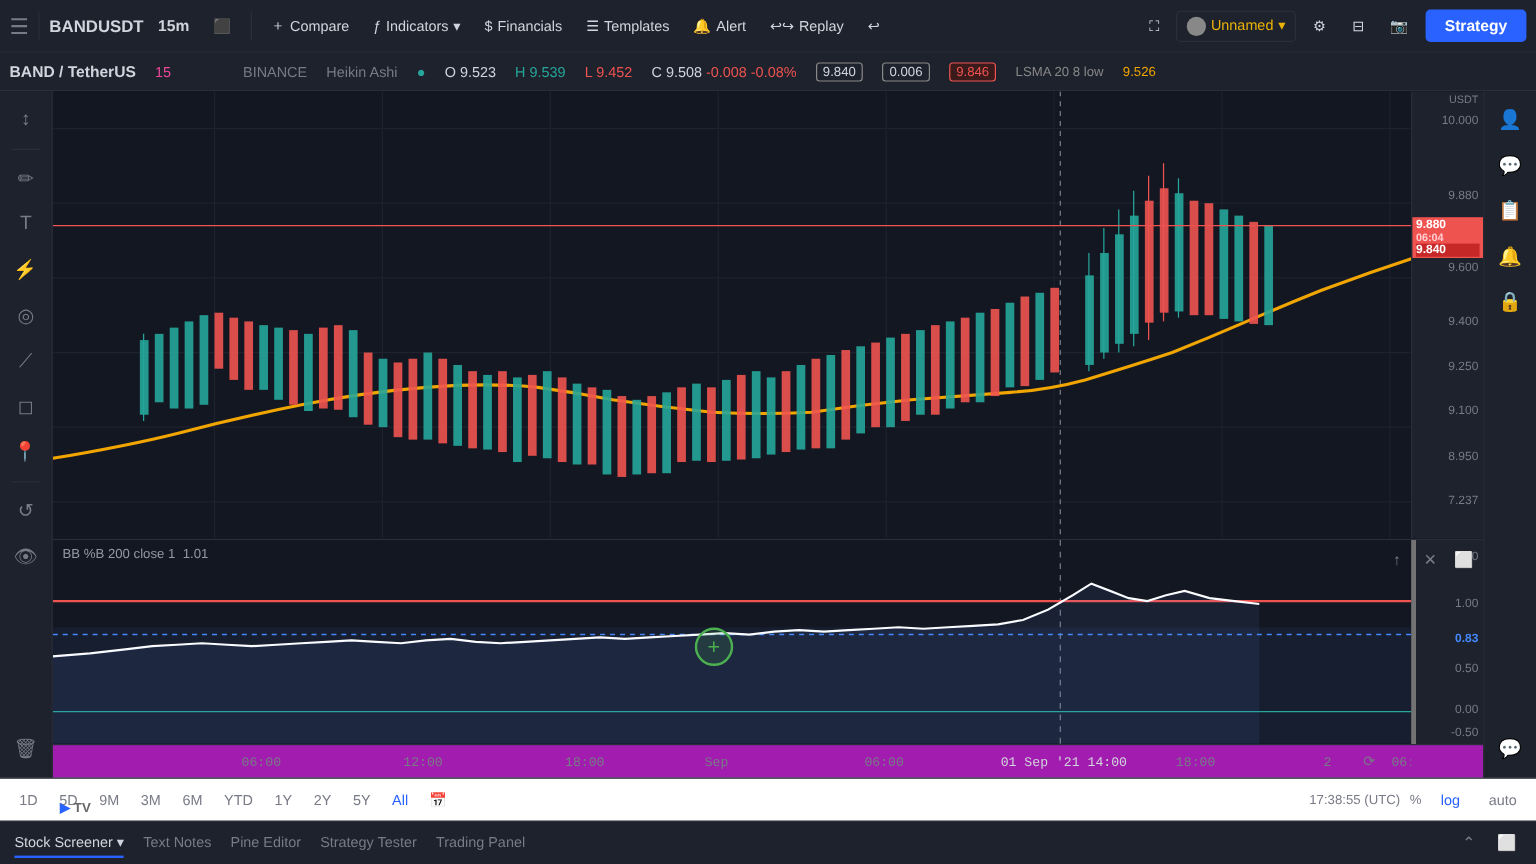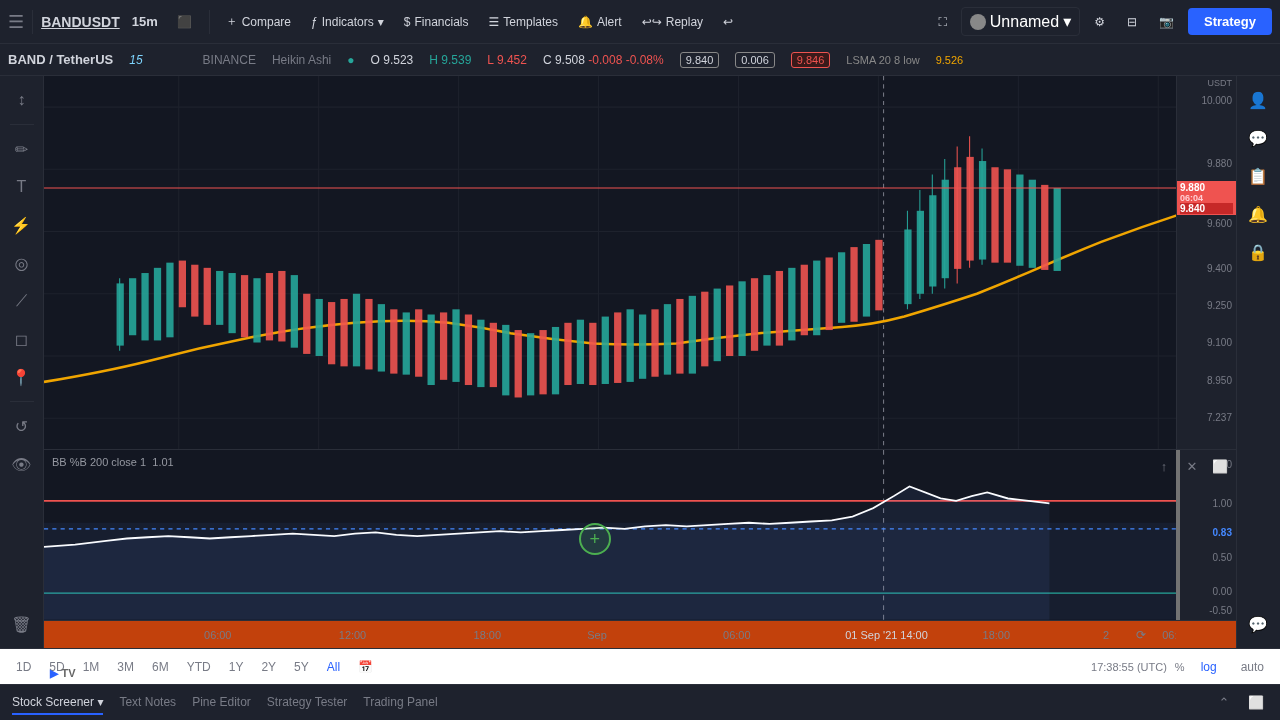--- a/index.html
+++ b/index.html
@@ -13,26 +13,26 @@
     .toolbar-btn {
       display: flex; align-items: center; gap: 4px; padding: 4px 8px;
       background: transparent; border: none; color: #d1d4dc; cursor: pointer;
       border-radius: 4px; font-size: 12px; white-space: nowrap;
     }
     .toolbar-separator { width: 1px; height: 24px; background: #2a2e39; margin: 0 4px; }
     .publish-btn {
       background: #2962ff; color: #fff; border: none; padding: 6px 16px;
       border-radius: 4px; font-size: 13px; font-weight: 600; cursor: pointer; margin-left: auto;
     }
-    .symbol-label { font-weight: 700; font-size: 14px; color: #d1d4dc; text-decoration: underline; }
+    .symbol-label { font-weight: 700; font-size: 14px; color: #d1d4dc; }
     .timeframe-btn { font-size: 13px; font-weight: 600; color: #d1d4dc; }
     .unnamed-btn {
-      display: flex; align-items: center; gap: 4px; padding: 4px 8px;
+      display: flex; align-items: flex-start; gap: 4px; padding: 4px 8px;
       border: 1px solid #2a2e39; border-radius: 4px; background: transparent;
-      color: #ffffff; cursor: pointer; font-size: 16px;
+      color: #eab308; cursor: pointer; font-size: 12px;
     }
     .icon-circle { width: 16px; height: 16px; border-radius: 50%; background: #888; display:inline-block; }
 
     
     .symbol-bar {
       display: flex; align-items: center; background: #1e222d; border-bottom: 1px solid #2a2e39;
       height: 32px; padding: 0 8px; gap: 16px; flex-wrap: wrap;
     }
     .symbol-name { font-size: 13px; font-weight: 600; color: #d1d4dc; }
     .ohlc-item { font-size: 12px; }
@@ -169,21 +169,21 @@
     </button>
     <button class="toolbar-btn">⚙</button>
     <button class="toolbar-btn">⊟</button>
     <button class="toolbar-btn">📷</button>
     <button class="publish-btn">Strategy</button>
   </div>
 </div>
 
 <div class="symbol-bar">
   <span class="symbol-name">BAND / TetherUS</span>
-  <span style="color:#7dd3fc;font-style:italic;">15</span>
+  <span style="color:#ec4899;">15</span>
   <span style="color:#787b86;margin-left:44px;">BINANCE</span>
   <span style="color:#787b86;">Heikin Ashi</span>
   <span style="color:#26a69a;">●</span>
   <span class="ohlc-item">
     <span class="ohlc-o">O</span>
     <span class="ohlc-o">9.523</span>
   </span>
   <span class="ohlc-item">
     <span class="ohlc-h">H</span>
     <span class="ohlc-h">9.539</span>
@@ -412,21 +412,21 @@
       <div style="position:absolute; right:0; top:0; width:60px; height:100%; background:#1e222d; border-left:4px solid #737373; font-size:10px; color:#787b86;">
         <div style="position:absolute; top:5%; right:4px;">1.50</div>
         <div style="position:absolute; top:28%; right:4px;">1.00</div>
         <div style="position:absolute; top:45%; right:4px; color:#4488ff; font-weight:600;margin-left:44px;">0.83</div>
         <div style="position:absolute; top:60%; right:4px;">0.50</div>
         <div style="position:absolute; top:80%; right:4px;">0.00</div>
         <div style="position:absolute; bottom:4px; right:4px;">-0.50</div>
       </div>
     </div>
 
-    <div style="height:28px; background:#c2410c; display:flex; align-items:flex-start; padding:0 0 0 44px; border-top:1px solid #2a2e39; position:relative;">
+    <div style="height:28px; background:#a21caf; display:flex; align-items:flex-end; padding:0 0 0 44px; border-top:1px solid #2a2e39; position:relative;font-family:Liberation Mono, monospace;">
       <svg width="calc(100% - 60px)" height="28" viewBox="0 0 1090 28" preserveAspectRatio="none">
 
         <text x="130" y="18" fill="#787b86" font-size="11" text-anchor="middle">06:00</text>
         <text x="265" y="18" fill="#787b86" font-size="11" text-anchor="middle">12:00</text>
         <text x="400" y="18" fill="#787b86" font-size="11" text-anchor="middle">18:00</text>
         <text x="510" y="18" fill="#787b86" font-size="11" text-anchor="middle">Sep</text>
         <text x="650" y="18" fill="#787b86" font-size="11" text-anchor="middle">06:00</text>
         <text x="800" y="18" fill="#d1d4dc" font-size="11" text-anchor="middle">01 Sep '21  14:00</text>
         <text x="910" y="18" fill="#787b86" font-size="11" text-anchor="middle">18:00</text>
         <text x="1020" y="18" fill="#787b86" font-size="11" text-anchor="middle">2</text>
@@ -445,21 +445,21 @@
     <div class="sidebar-icon">🔔</div>
     <div class="sidebar-icon">🔒</div>
     <div class="sidebar-icon" style="margin-top:auto;">💬</div>
   </div>
 
 </div>
 
 <div class="timeframe-bar">
   <button class="tf-btn">1D</button>
   <button class="tf-btn">5D</button>
-  <button class="tf-btn">1M</button>
+  <button class="tf-btn">9M</button>
   <button class="tf-btn">3M</button>
   <button class="tf-btn">6M</button>
   <button class="tf-btn">YTD</button>
   <button class="tf-btn">1Y</button>
   <button class="tf-btn">2Y</button>
   <button class="tf-btn">5Y</button>
   <button class="tf-btn active">All</button>
   <button class="tf-btn">📅</button>
   <div class="tf-right">
     <span>17:38:55 (UTC)</span>

